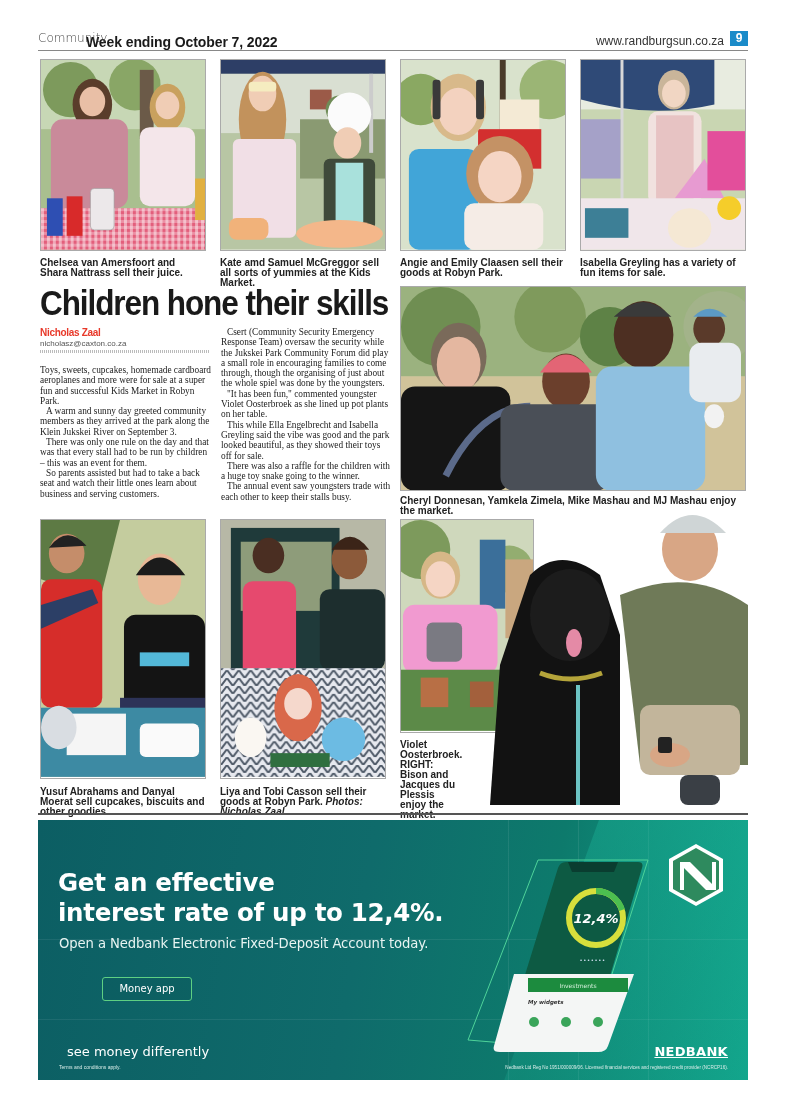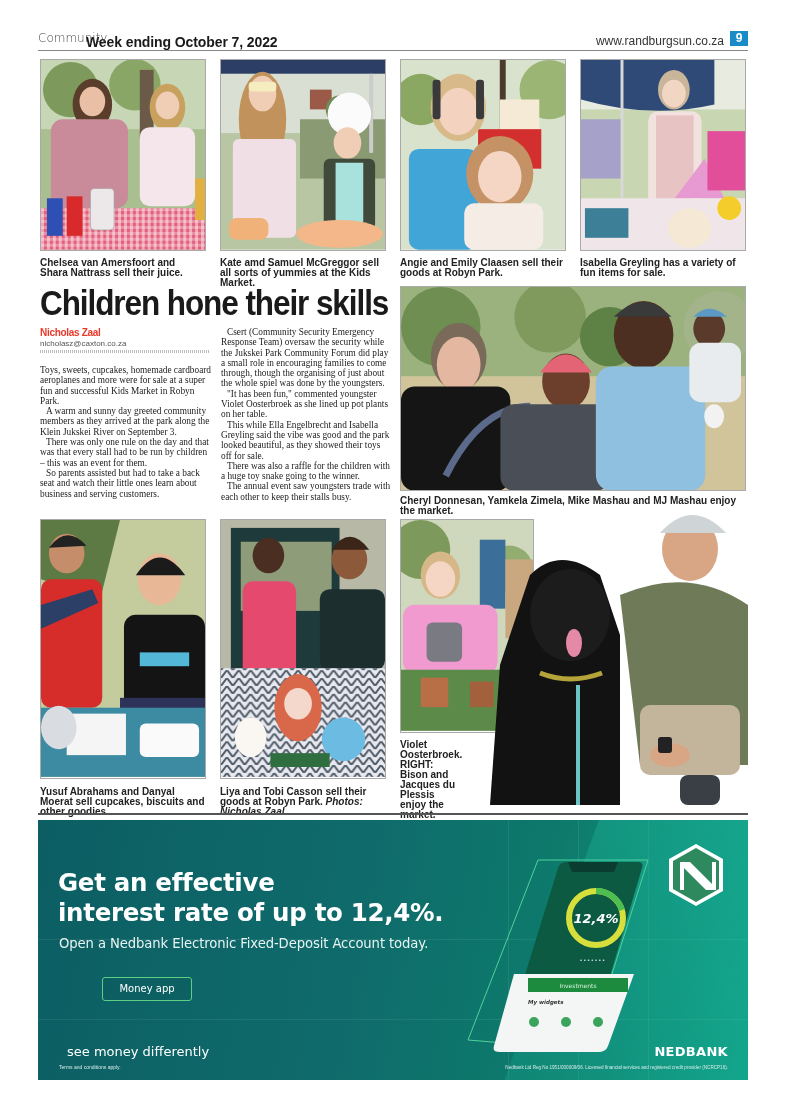--- a/index.html
+++ b/index.html
@@ -40,21 +40,21 @@
   .ad .grid-lines { position: absolute; inset: 0; background:
         linear-gradient(90deg, transparent 0 470px, rgba(255,255,255,0.08) 470px 471px, transparent 471px 540px, rgba(255,255,255,0.08) 540px 541px, transparent 541px 610px, rgba(255,255,255,0.08) 610px 611px, transparent 611px),
         linear-gradient(0deg, transparent 0 60px, rgba(255,255,255,0.07) 60px 61px, transparent 61px 140px, rgba(255,255,255,0.07) 140px 141px, transparent 141px); }
   .ad .diag { position: absolute; right: -60px; top: -40px; width: 260px; height: 360px; background: linear-gradient(135deg, rgba(30,190,160,0.35), rgba(20,150,130,0.1)); transform: skewX(-20deg); }
   .ad .side-note { position: absolute; left: 5px; top: 20px; width: 8px; height: 70px; font-size: 3px; color: #cde; writing-mode: vertical-rl; transform: rotate(180deg); }
   .ad .h1 { position: absolute; left: 20px; top: 48px; color: #fff; font-family: "DejaVu Sans", sans-serif; font-weight: bold; font-size: 24.5px; line-height: 30px; letter-spacing: -0.3px; }
   .ad .sub { position: absolute; left: 21px; top: 116px; color: #e8f4f2; font-family: "DejaVu Sans", sans-serif; font-size: 13.2px; letter-spacing: -0.1px; }
   .ad .money-btn { position: absolute; left: 21px; top: 157px; width: 90px; height: 24px; border: 1.5px solid #5ed083; border-radius: 3px; color: #fff; font-family: "DejaVu Sans", sans-serif; font-size: 10px; line-height: 21px; text-align: center; background: rgba(0,0,0,0.04); margin-left: 43px; }
   .ad .tagline { position: absolute; left: 21px; top: 224px; color: #fff; font-family: "DejaVu Sans", sans-serif; font-size: 13px; margin-left: 8px; }
   .ad .terms { position: absolute; left: 21px; top: 244px; color: #d8ece8; font-size: 5px; }
-  .ad .brand { position: absolute; right: 20px; top: 224px; color: #fff; font-family: "DejaVu Sans", sans-serif; font-weight: bold; font-size: 13px; letter-spacing: 0.3px; }
+  .ad .brand { position: absolute; right: 20px; top: 224px; color: #fff; font-family: "DejaVu Sans", sans-serif; font-weight: bold; font-size: 13px; letter-spacing: 0.3px; text-decoration: underline; }
   .ad .legal { position: absolute; right: 20px; top: 245px; color: #d8ece8; font-size: 4.6px; }
   .ad .logo { position: absolute; right: 22px; top: 22px; width: 60px; height: 66px; }
 
   .phone { position: absolute; left: 410px; top: 30px; width: 210px; height: 210px; }
 </style>
 </head>
 <body>
 
 <div class="header">
   <span class="week">Week ending October 7, 2022</span>

